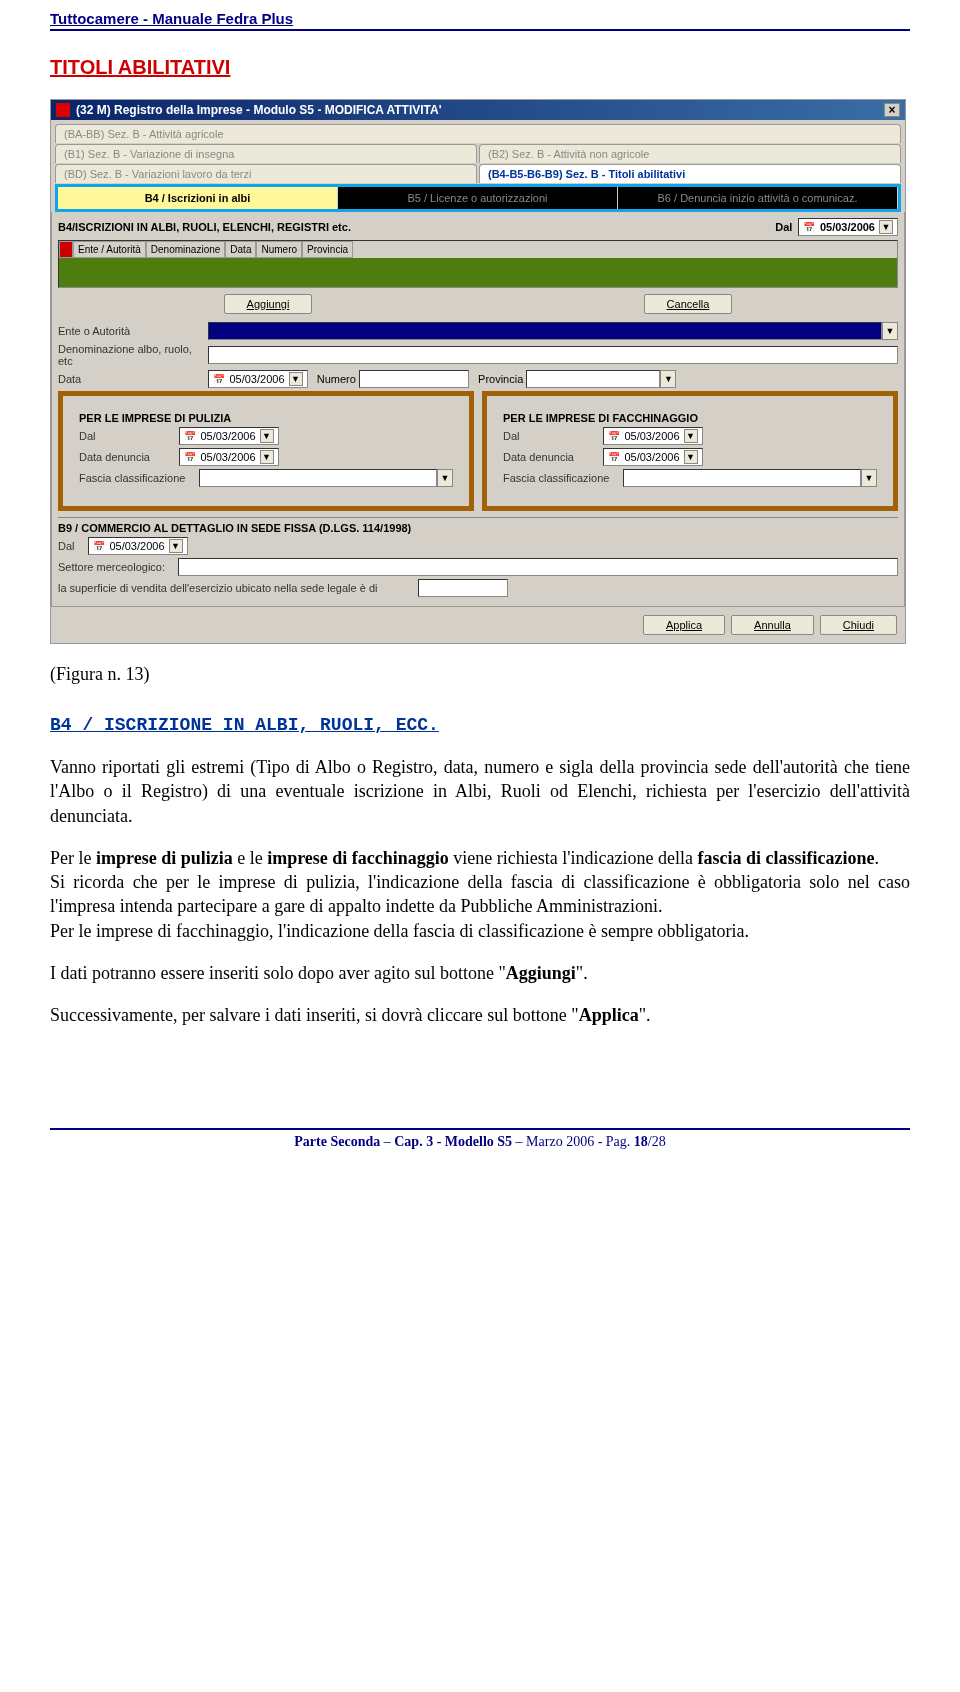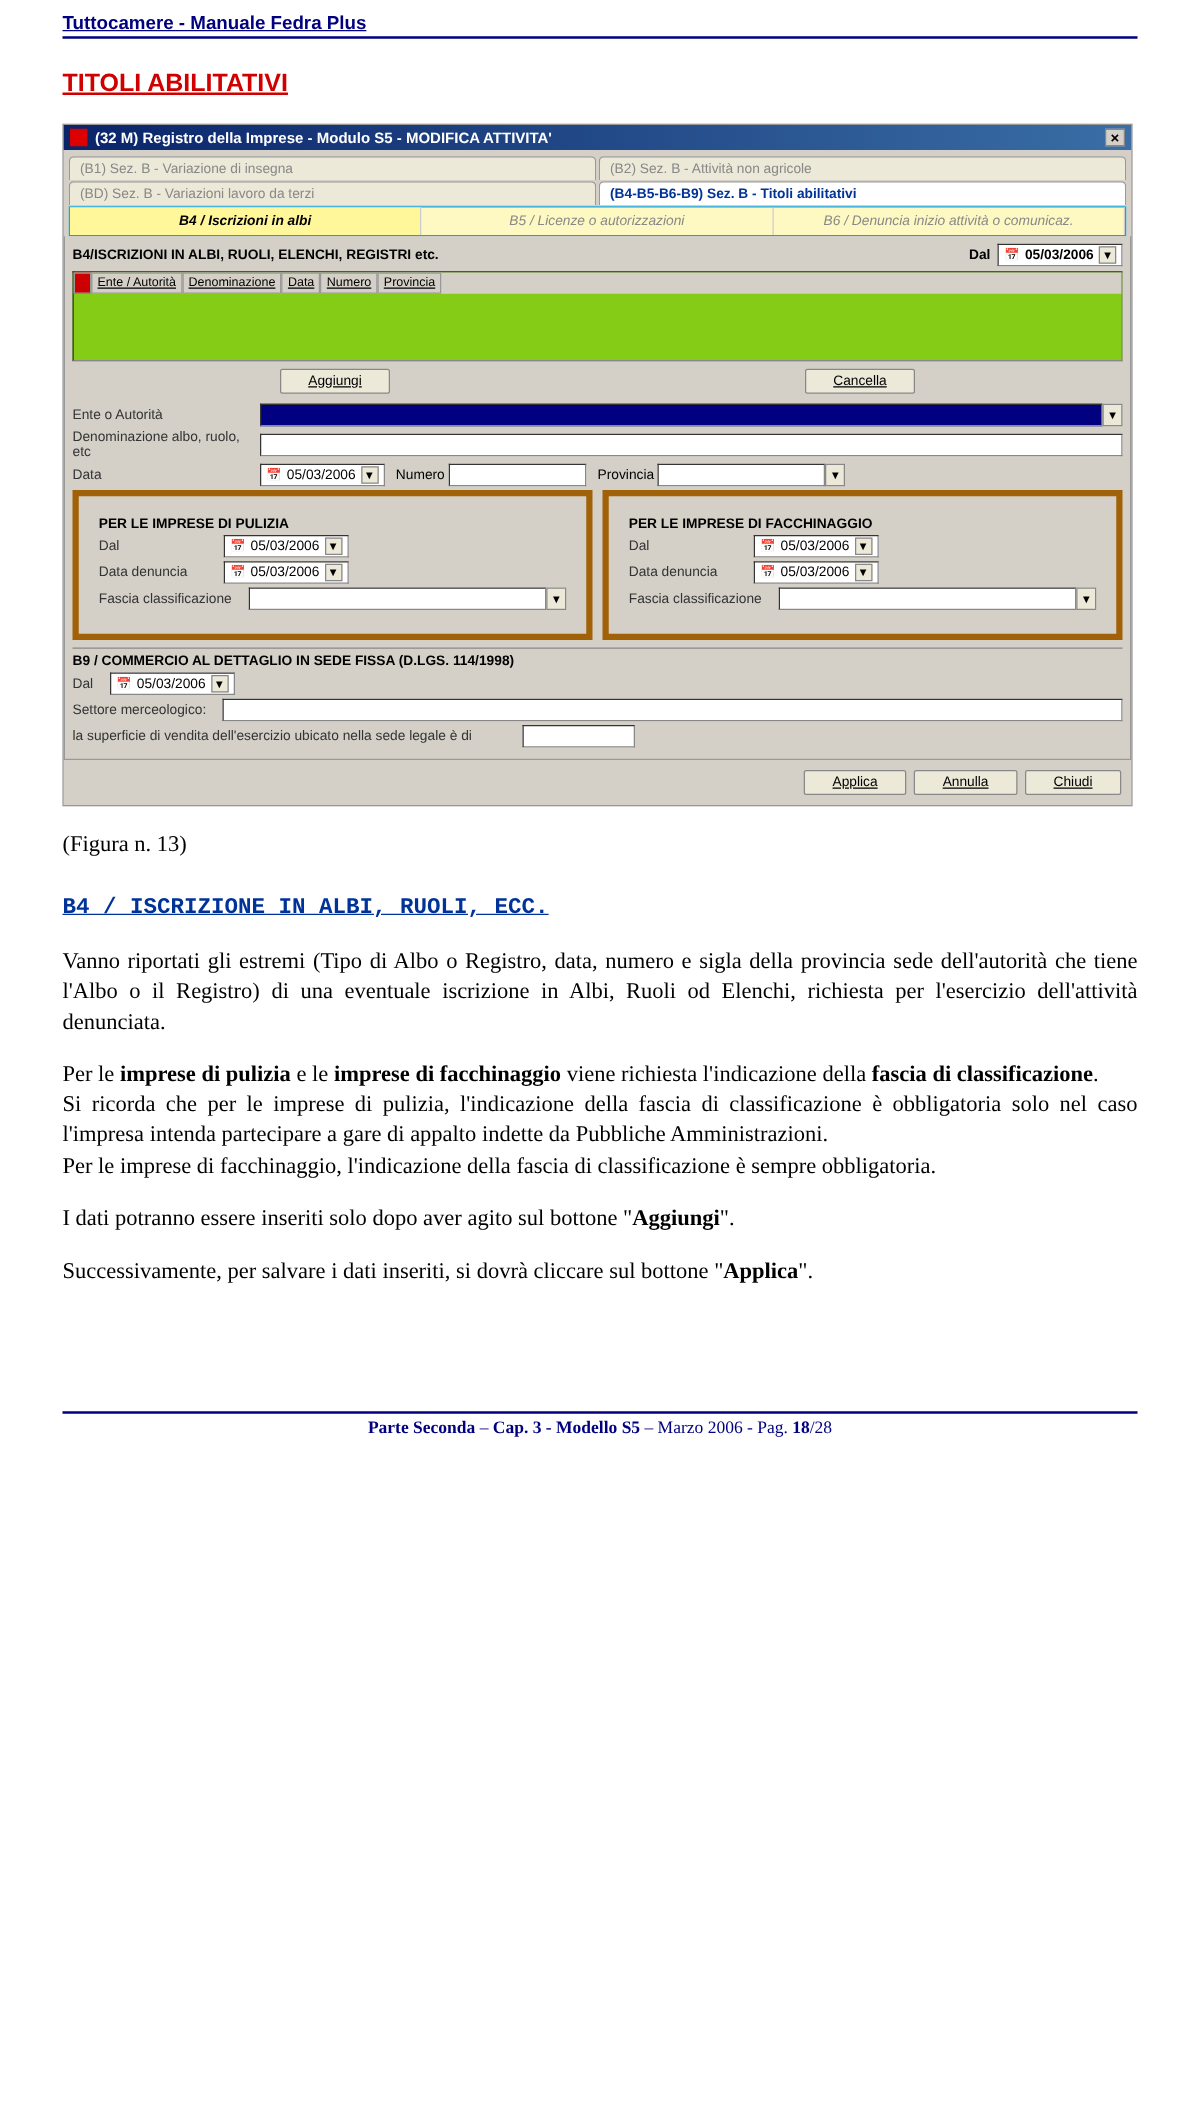--- a/index.html
+++ b/index.html
@@ -68,21 +68,21 @@
     background: #ece9d8;
     border: 1px solid #999;
     border-bottom: none;
     border-radius: 4px 4px 0 0;
     padding: 3px 8px;
     color: #888;
     font-size: 11px;
   }
   .tab.active { color: #000; font-weight: bold; background: #fff; }
   .tab.blue { color: #003399; font-weight: bold; }
-  .subtab-row { display: flex; background: #fef9c3; border: 1px solid #0ea5e9; font-style: italic; }
+  .subtab-row { display: flex; background: #000000; border: 3px solid #0ea5e9; }
   .subtab {
     flex: 1;
     padding: 5px 10px;
     border-right: 1px solid #ccc;
     color: #888;
     font-size: 11px;
     text-align: center;
   }
   .subtab.active {
     background: #fff799;
@@ -96,25 +96,24 @@
     border-top: none;
   }
   .panel-title {
     font-weight: bold;
     margin-bottom: 4px;
     display: flex;
     align-items: center;
   }
   .panel-title .spacer { flex: 1; }
   .grid-area {
-    background: #84cc16;
+    background: #4d7c0f;
     border: 1px inset #888;
-    height: 72px;
+    height: 48px;
     margin-bottom: 6px;
-    text-decoration: underline;
   }
   .grid-header { display: flex; background: #d4d0c8; }
   .grid-header .cell {
     border: 1px solid #999;
     padding: 2px 4px;
     font-size: 10px;
   }
   .grid-header .red { background: #c00; width: 14px; }
   .btn-row { display: flex; justify-content: space-around; margin: 4px 0 8px; }
   .btn, .win-btn {
@@ -196,20 +195,21 @@
 <div class="screenshot">
   <div class="titlebar">
     <span class="ticon"></span>
     <span>(32 M) Registro della Imprese - Modulo S5 - MODIFICA ATTIVITA'</span>
     <span class="spacer"></span>
     <span class="close">×</span>
   </div>
 
   <div class="stacked-tabs">
     <div class="tabrow">
+      <div class="tab">(BA-BB) Sez. B - Attività agricole</div>
     </div>
     <div class="tabrow">
       <div class="tab">(B1) Sez. B - Variazione di insegna</div>
       <div class="tab">(B2) Sez. B - Attività non agricole</div>
     </div>
     <div class="tabrow">
       <div class="tab">(BD) Sez. B - Variazioni lavoro da terzi</div>
       <div class="tab blue active">(B4-B5-B6-B9) Sez. B - Titoli abilitativi</div>
     </div>
     <div class="subtab-row">

